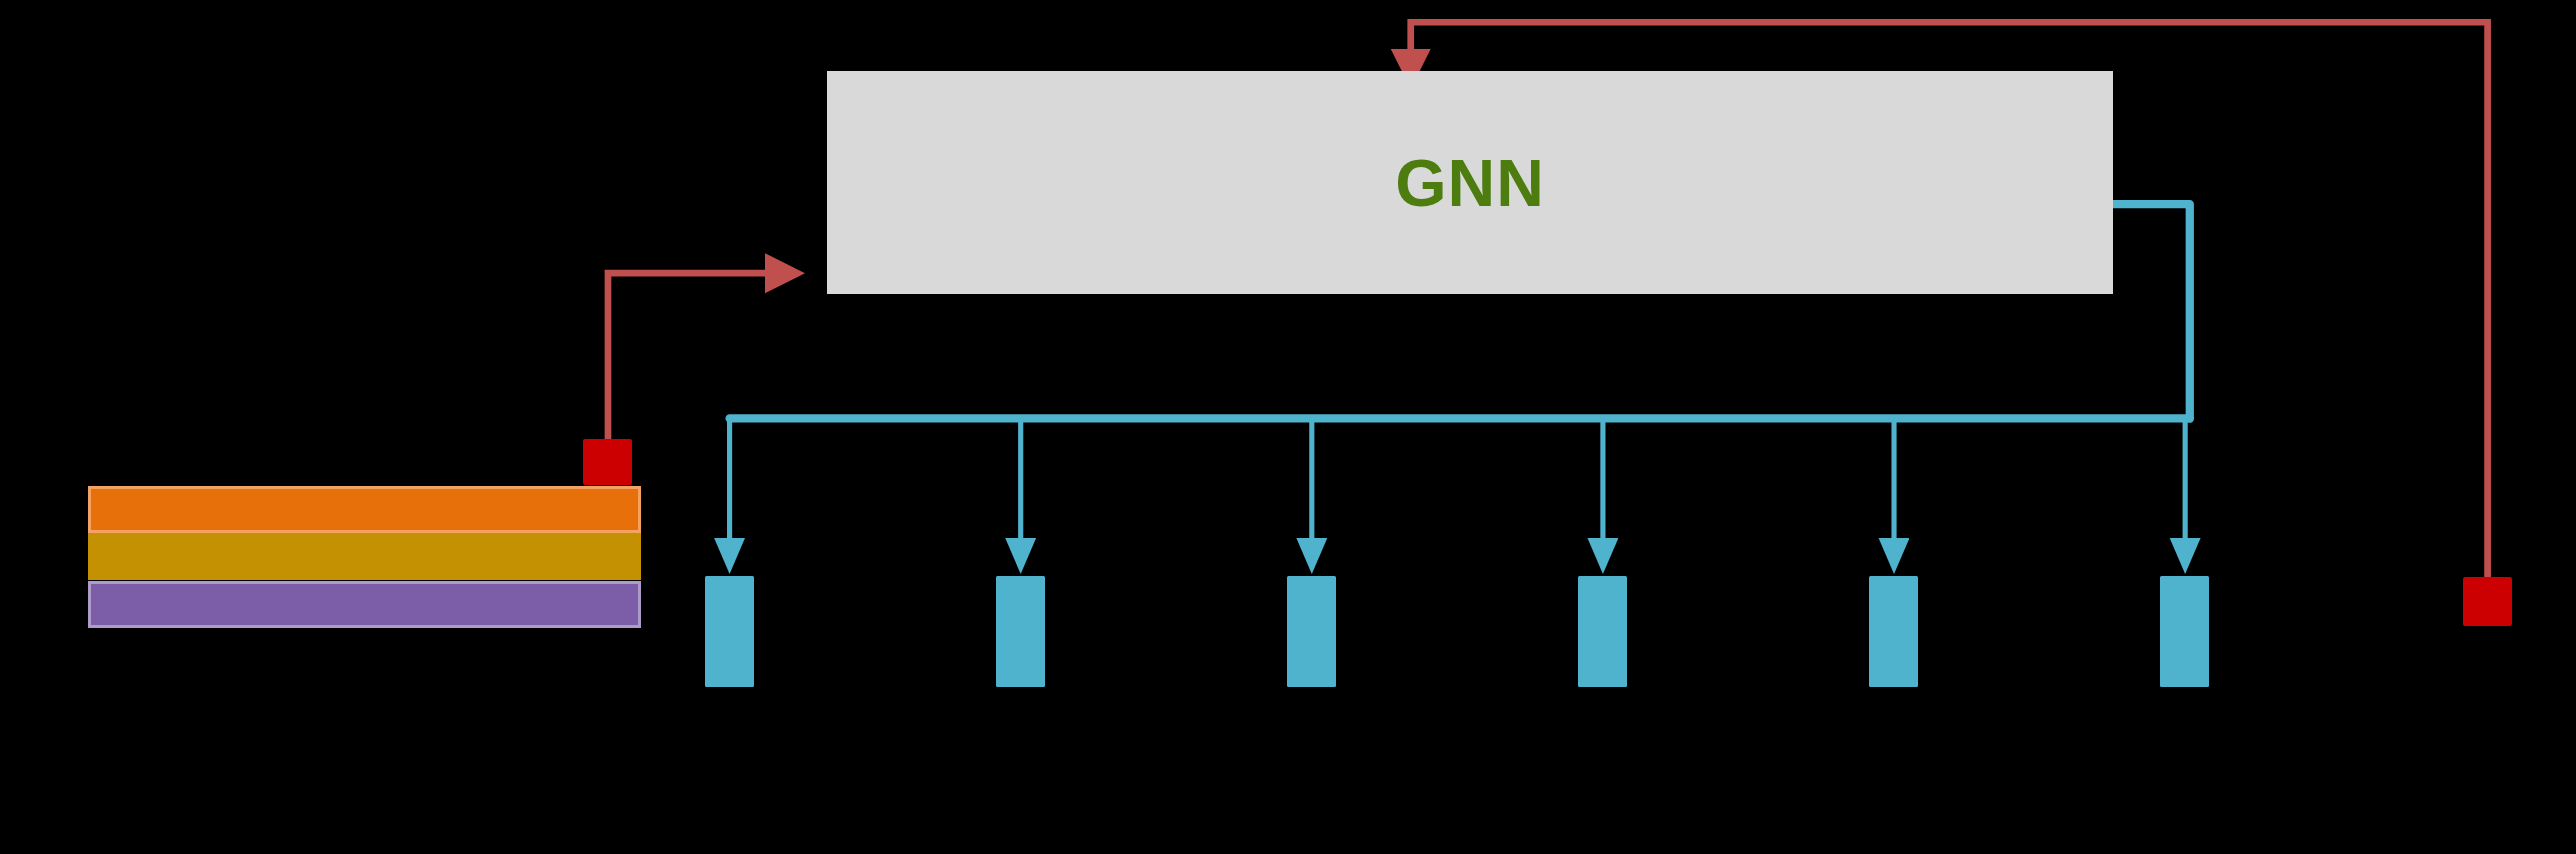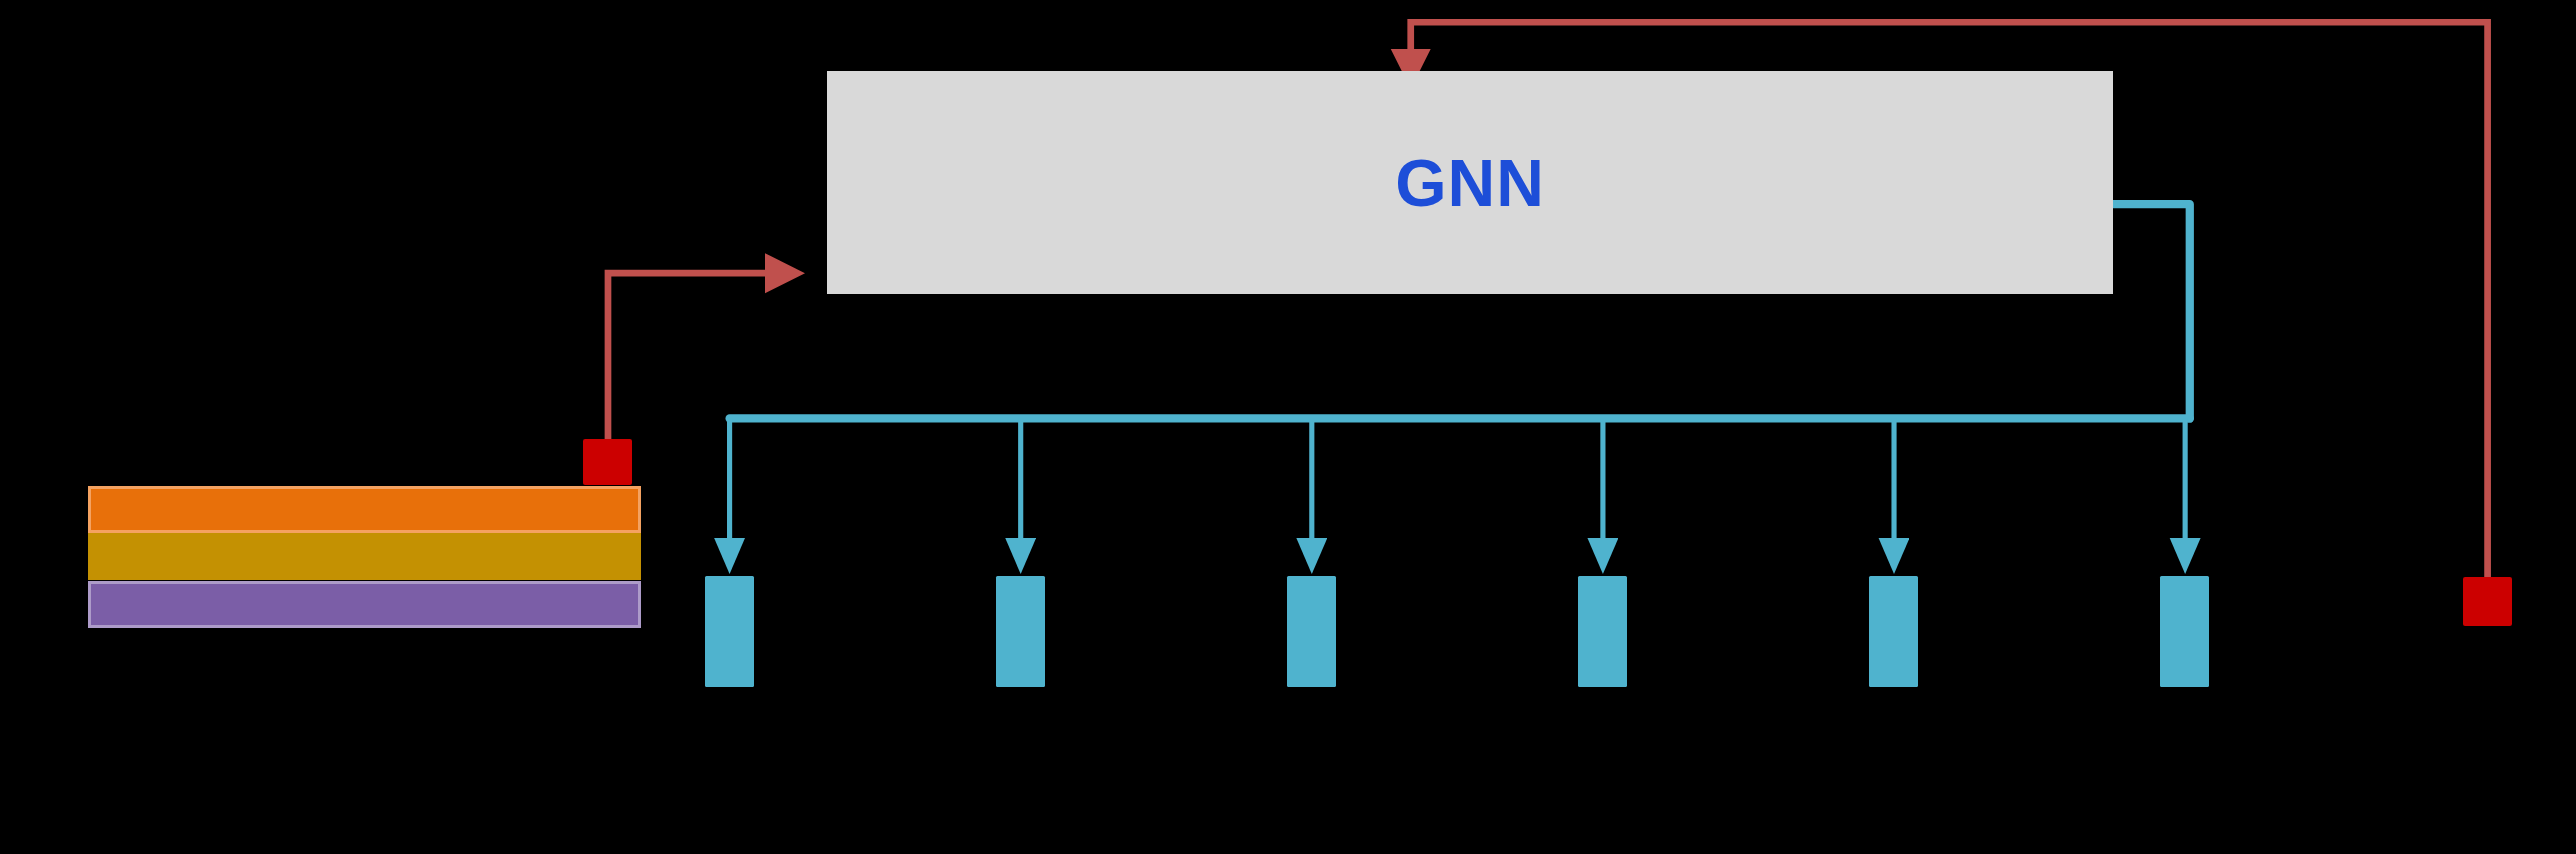--- a/index.html
+++ b/index.html
@@ -7,21 +7,21 @@
   #stage{position:relative;width:3127px;height:855px;background:#000000;overflow:hidden;}
   .abs{position:absolute;}
 
   
   #gnn-box{
     left:827px; top:71px; width:1286px; height:223px;
     background:#d9d9d9;
     display:flex; align-items:center; justify-content:center;
   }
   #gnn-label{
-    color:#1d4ed8;
+    color:#4d7c0f;
     font-weight:bold;
     font-size:66px;
     letter-spacing:1px;
     line-height:1;
     font-family:"Liberation Sans",sans-serif;
   }
 
   
   #input-stack{ left:88px; top:486px; width:553px; height:138px; }
   .band{ position:absolute; left:0; width:553px; height:47px; box-sizing:border-box; }

